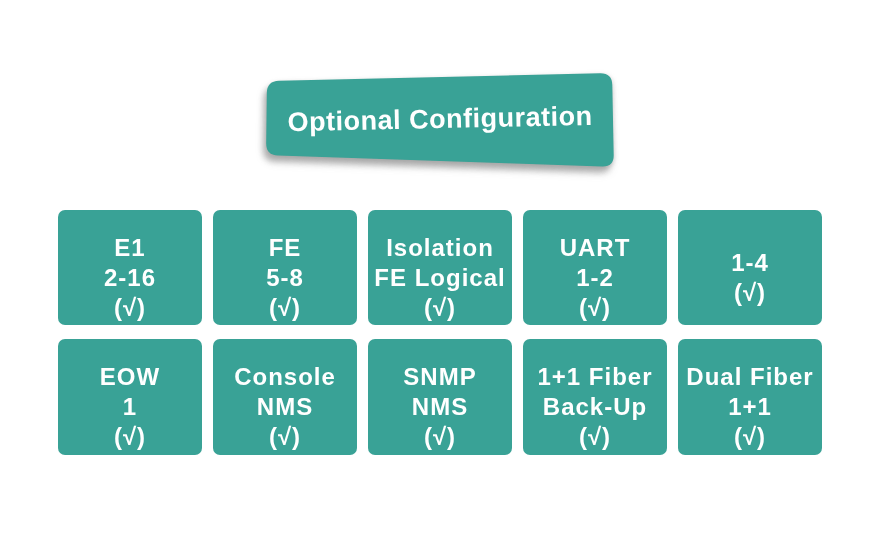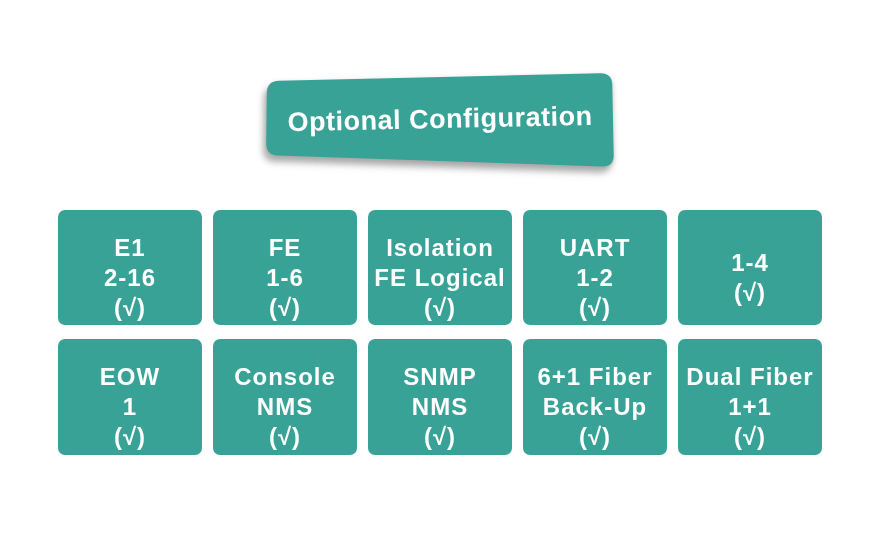--- a/index.html
+++ b/index.html
@@ -72,21 +72,21 @@
   <div class="grid">
 
     <div class="box">
       <div class="line">E1</div>
       <div class="line">2-16</div>
       <div class="line">(√)</div>
     </div>
 
     <div class="box">
       <div class="line">FE</div>
-      <div class="line">1-6</div>
+      <div class="line">5-8</div>
       <div class="line">(√)</div>
     </div>
 
     <div class="box">
       <div class="line">Isolation</div>
       <div class="line">FE Logical</div>
       <div class="line">(√)</div>
     </div>
 
     <div class="box">
@@ -112,21 +112,21 @@
       <div class="line">(√)</div>
     </div>
 
     <div class="box">
       <div class="line">SNMP</div>
       <div class="line">NMS</div>
       <div class="line">(√)</div>
     </div>
 
     <div class="box">
-      <div class="line">6+1 Fiber</div>
+      <div class="line">1+1 Fiber</div>
       <div class="line">Back-Up</div>
       <div class="line">(√)</div>
     </div>
 
     <div class="box">
       <div class="line">Dual Fiber</div>
       <div class="line">1+1</div>
       <div class="line">(√)</div>
     </div>
 

